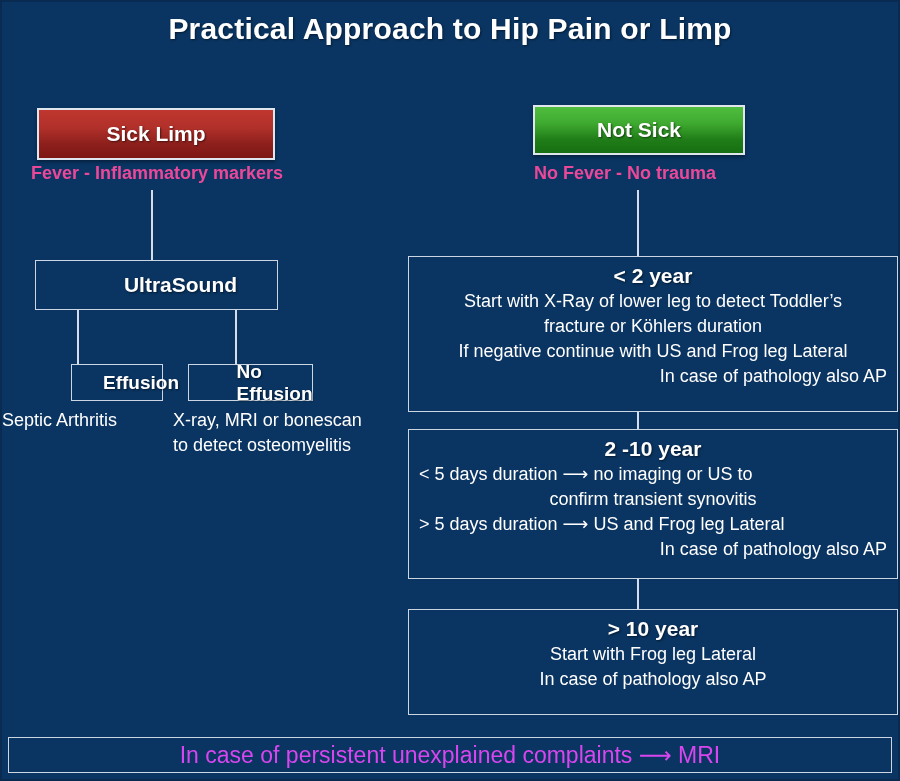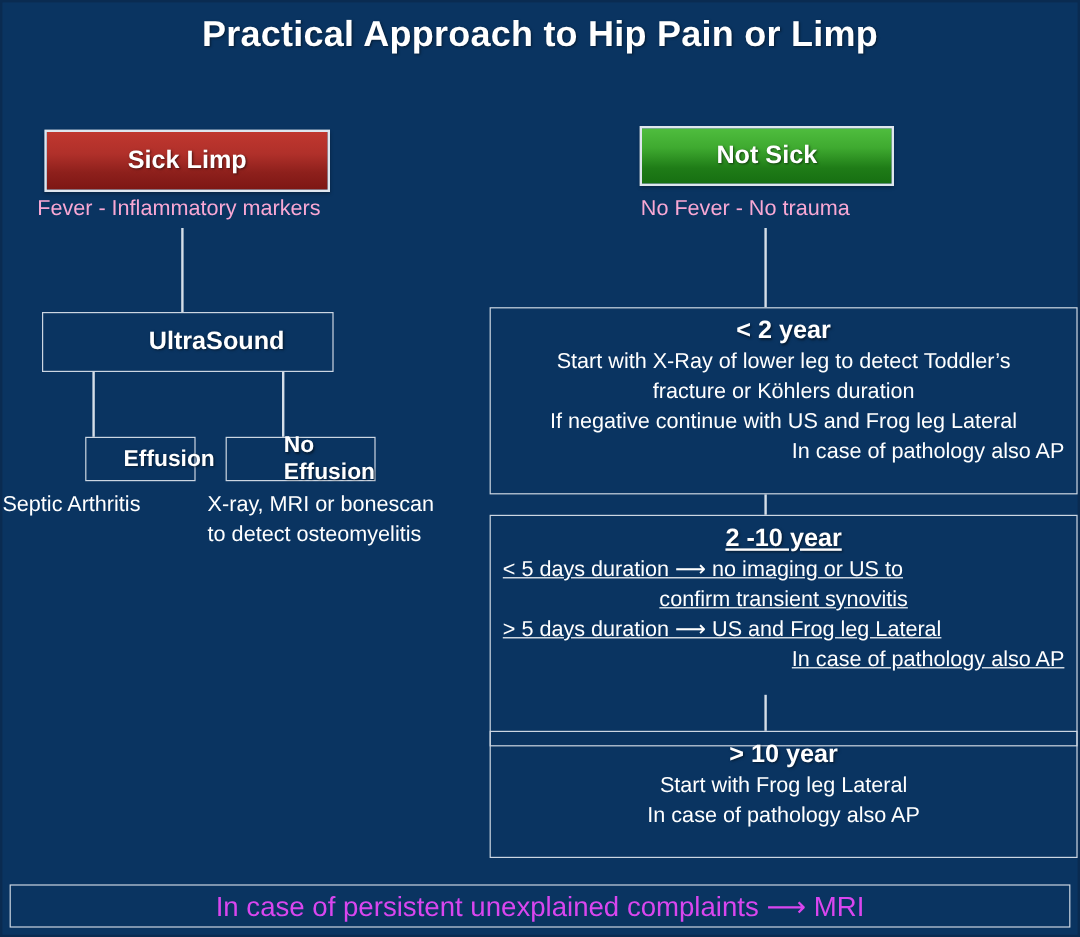--- a/index.html
+++ b/index.html
@@ -67,22 +67,23 @@
     top: 105px;
     width: 212px;
     height: 50px;
     background: linear-gradient(to bottom, #4fbd3e 0%, #3faa30 35%, #1f7c17 72%, #176f12 100%);
   }
 
   
   .caption {
     position: absolute;
     font-size: 18px;
-    color: #f9a8d4;
+    color: #ec4899;
     white-space: nowrap;
+    font-weight: bold;
   }
   #cap-sick  { left: 31px;  top: 163px; }
   #cap-notsick { left: 534px; top: 163px; }
 
   
   .obox {
     position: absolute;
     border: 1.6px solid #ccd6e2;
     box-sizing: border-box;
     background: transparent;
@@ -157,21 +158,21 @@
     font-size: 18px;
     line-height: 25px;
     color: #ffffff;
     white-space: nowrap;
   }
   .ln.c { text-align: center; }
   .ln.r { text-align: right; }
   .ln.l { text-align: left; }
 
   #box-lt2   { top: 256px;  height: 156px; }
-  #box-2to10 { top: 429px;  height: 193px; text-decoration: underline; }
+  #box-2to10 { top: 429px;  height: 150px; }
   #box-gt10  { top: 609px;  height: 106px; }
 
   
   .vline {
     position: absolute;
     width: 2px;
     background: #d5dee8;
   }
   #conn-sick-us     { left: 151px; top: 190px; height: 70px; }
   #conn-us-eff      { left: 77px;  top: 310px; height: 54px; }

